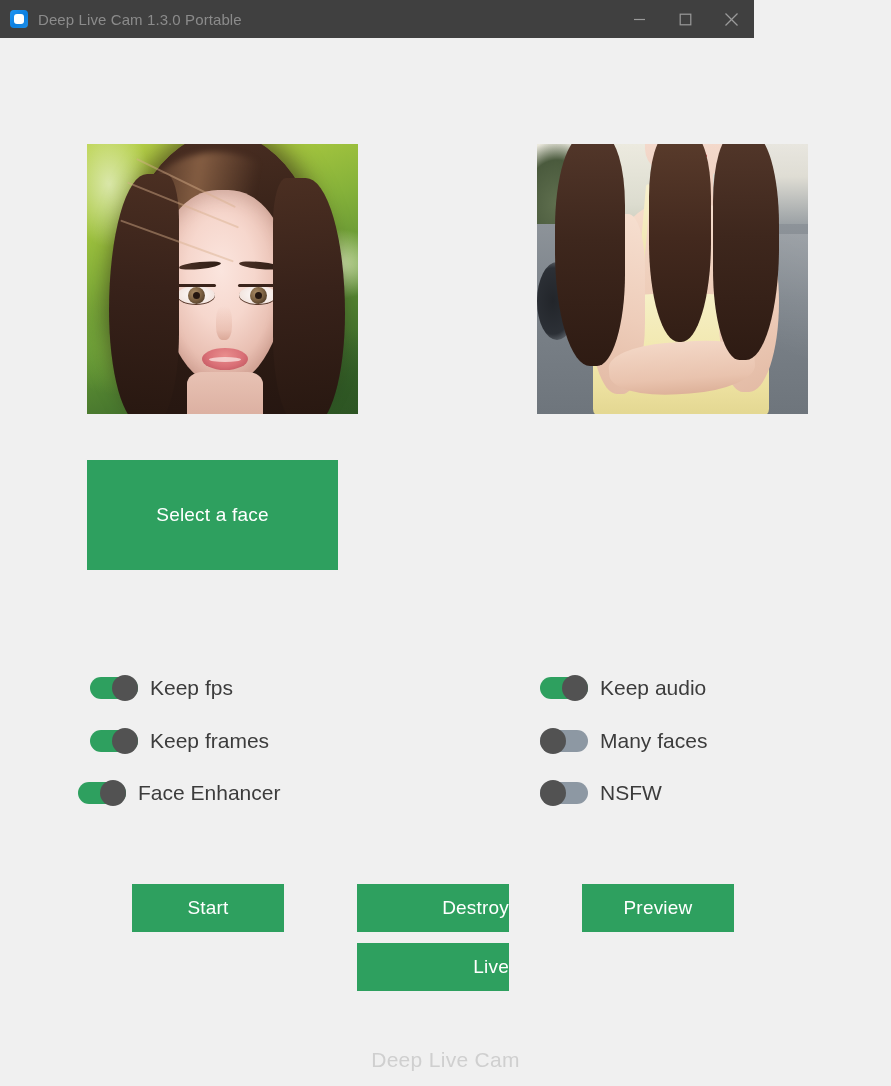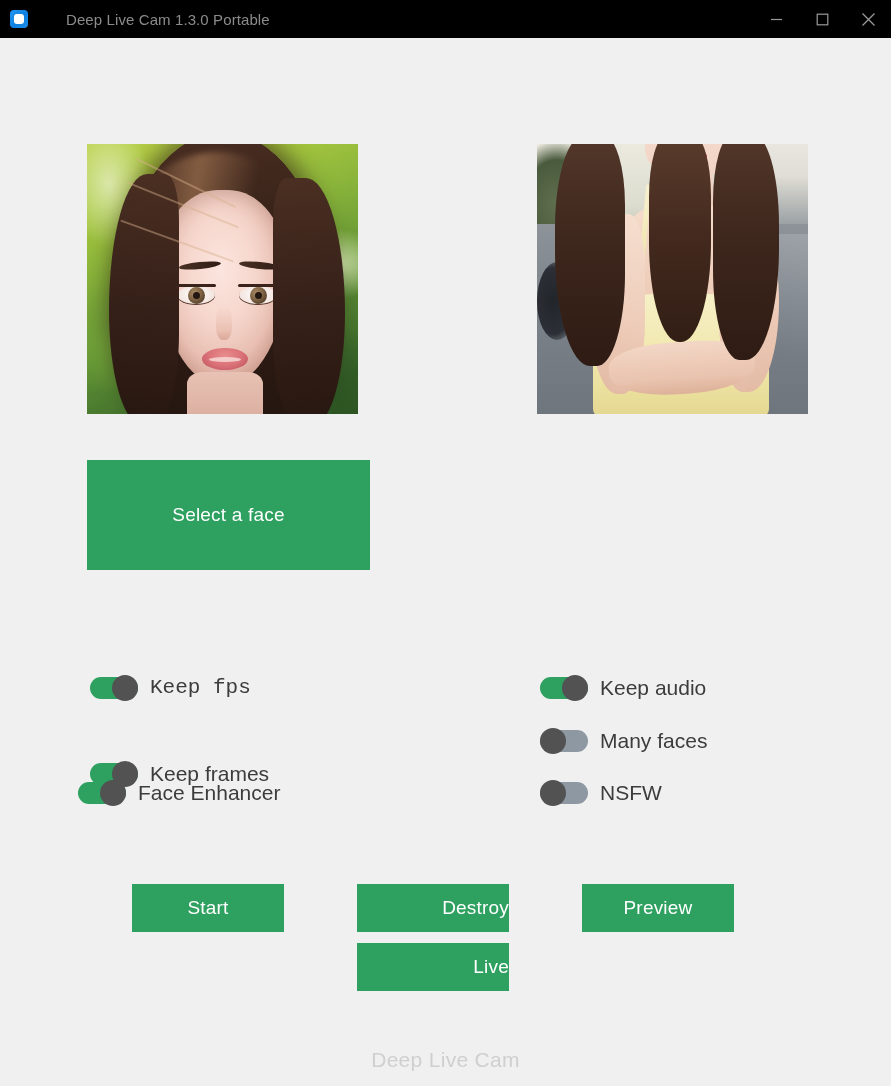--- a/index.html
+++ b/index.html
@@ -6,22 +6,22 @@
   html, body {
     width:891px; height:1086px;
     font-family:"Liberation Sans", sans-serif;
     background:#f0f0f0;
     overflow:hidden;
   }
   .window { position:relative; width:891px; height:1086px; background:#f0f0f0; }
 
   
   .titlebar {
-    position:absolute; top:0; left:0; width:891px; height:38px;
-    background:#000000; display:flex; align-items:center;gap:28px;
+    position:absolute; top:0; left:0; width:754px; height:38px;
+    background:#404040; display:flex; align-items:center;
   }
   .app-icon {
     width:18px; height:18px; margin-left:10px; margin-right:10px;
     border-radius:4px; position:relative; flex:0 0 auto;
     background:linear-gradient(135deg,#2196f3 0%,#0c7fe0 55%,#1f8fe8 100%);
   }
   .app-icon::after {
     content:""; position:absolute; left:4px; top:4px;
     width:10px; height:10px; border-radius:3px; background:#ffffff;
   }
@@ -216,33 +216,33 @@
     border-bottom:2px solid rgba(236,226,206,.9);
     border-radius:0 0 50% 50%;
   }
 
   
   .btn {
     position:absolute; background:#2ea05f; color:#ffffff;
     border:none; display:flex; align-items:center; justify-content:center;
     font-family:"Liberation Sans", sans-serif; font-size:19px; letter-spacing:.2px;
   }
-  .btn-select { width:283px; height:110px; font-size:19px; }
+  .btn-select { width:251px; height:110px; font-size:19px; }
   .btn-face   { left:87px;  top:460px; }
   .btn-target { left:537px; top:460px; }
   .btn-action { width:152px; height:48px; font-size:19px; }
   .btn-start   { left:132px; top:884px; }
   .btn-destroy { left:357px; top:884px;justify-content:flex-end; }
   .btn-preview { left:582px; top:884px; }
   .btn-live    { left:357px; top:943px;justify-content:flex-end; }
 
   
   .switch-row { position:absolute; display:flex; align-items:center; }
-  .sw-kf  { left:90px;  top:676px;font-family:Liberation Mono, monospace; }
-  .sw-kfr { left:90px;  top:762px; }
+  .sw-kf  { left:90px;  top:676px; }
+  .sw-kfr { left:90px;  top:729px; }
   .sw-fe  { left:78px;  top:781px; }
   .sw-ka  { left:540px; top:676px; }
   .sw-mf  { left:540px; top:729px; }
   .sw-ns  { left:540px; top:781px; }
 
   .switch {
     position:relative; width:48px; height:22px; border-radius:11px;
     flex:0 0 auto;
   }
   .switch.on  { background:#2ea05f; }

